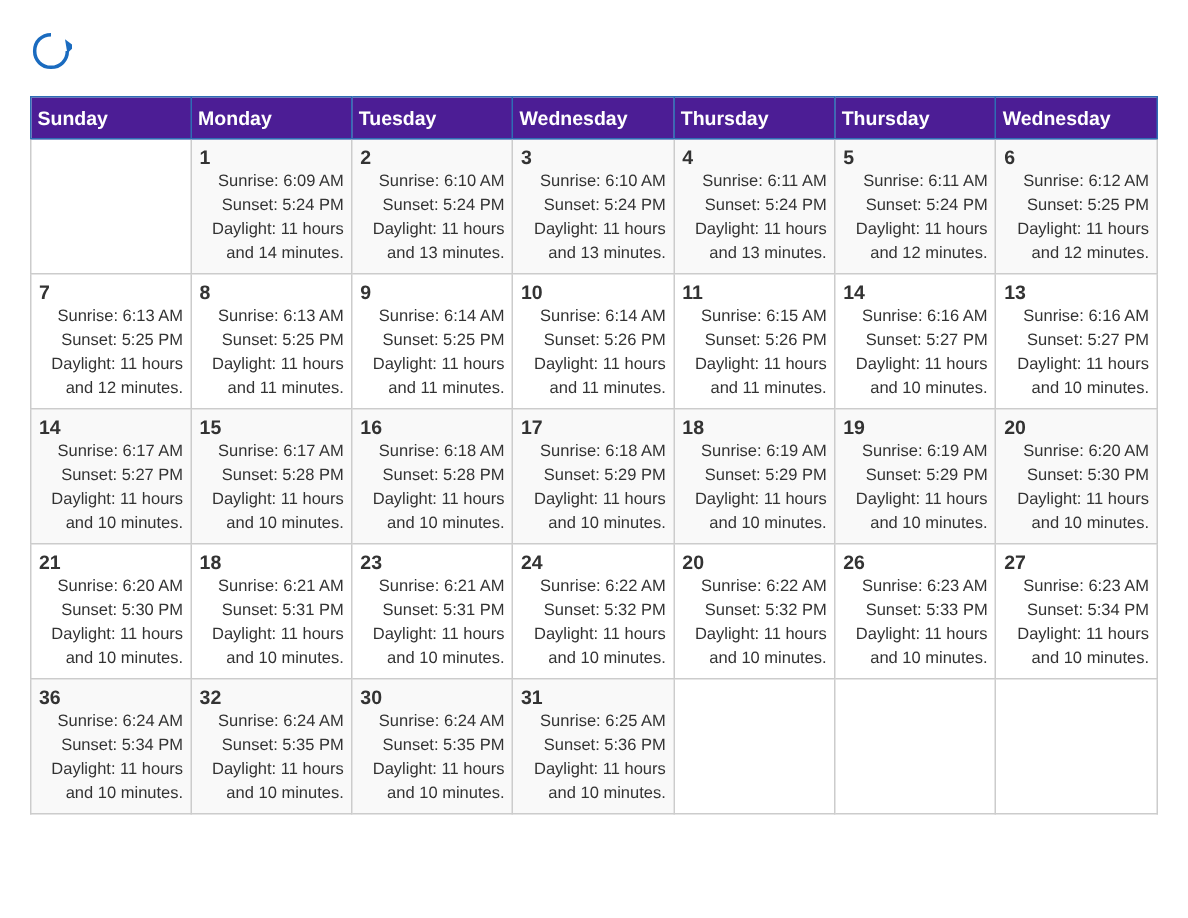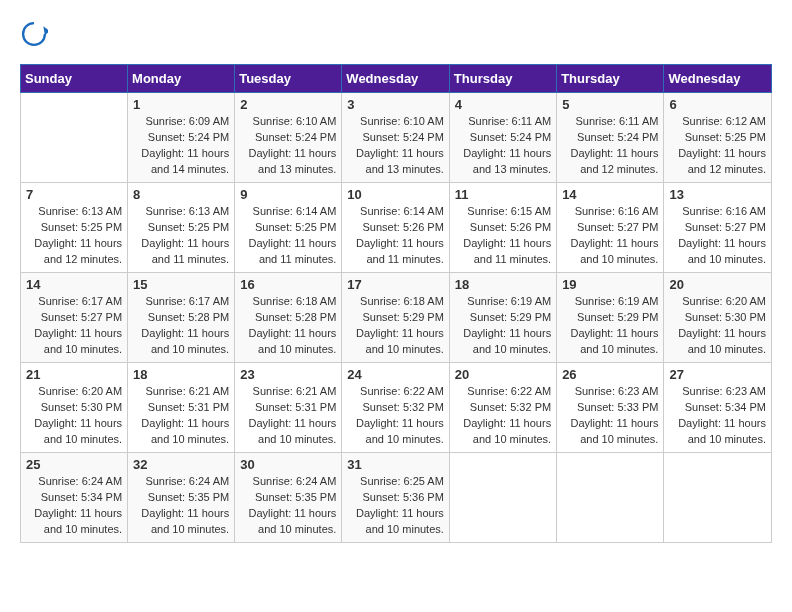--- a/index.html
+++ b/index.html
@@ -233,21 +233,21 @@
           <div class="day-number">26</div>
           <div class="day-info">Sunrise: 6:23 AM<br>Sunset: 5:33 PM<br>Daylight: 11 hours<br>and 10 minutes.</div>
         </td>
         <td>
           <div class="day-number">27</div>
           <div class="day-info">Sunrise: 6:23 AM<br>Sunset: 5:34 PM<br>Daylight: 11 hours<br>and 10 minutes.</div>
         </td>
       </tr>
       <tr>
         <td>
-          <div class="day-number">25</div>
+          <div class="day-number">36</div>
           <div class="day-info">Sunrise: 6:24 AM<br>Sunset: 5:34 PM<br>Daylight: 11 hours<br>and 10 minutes.</div>
         </td>
         <td>
           <div class="day-number">32</div>
           <div class="day-info">Sunrise: 6:24 AM<br>Sunset: 5:35 PM<br>Daylight: 11 hours<br>and 10 minutes.</div>
         </td>
         <td>
           <div class="day-number">30</div>
           <div class="day-info">Sunrise: 6:24 AM<br>Sunset: 5:35 PM<br>Daylight: 11 hours<br>and 10 minutes.</div>
         </td>

